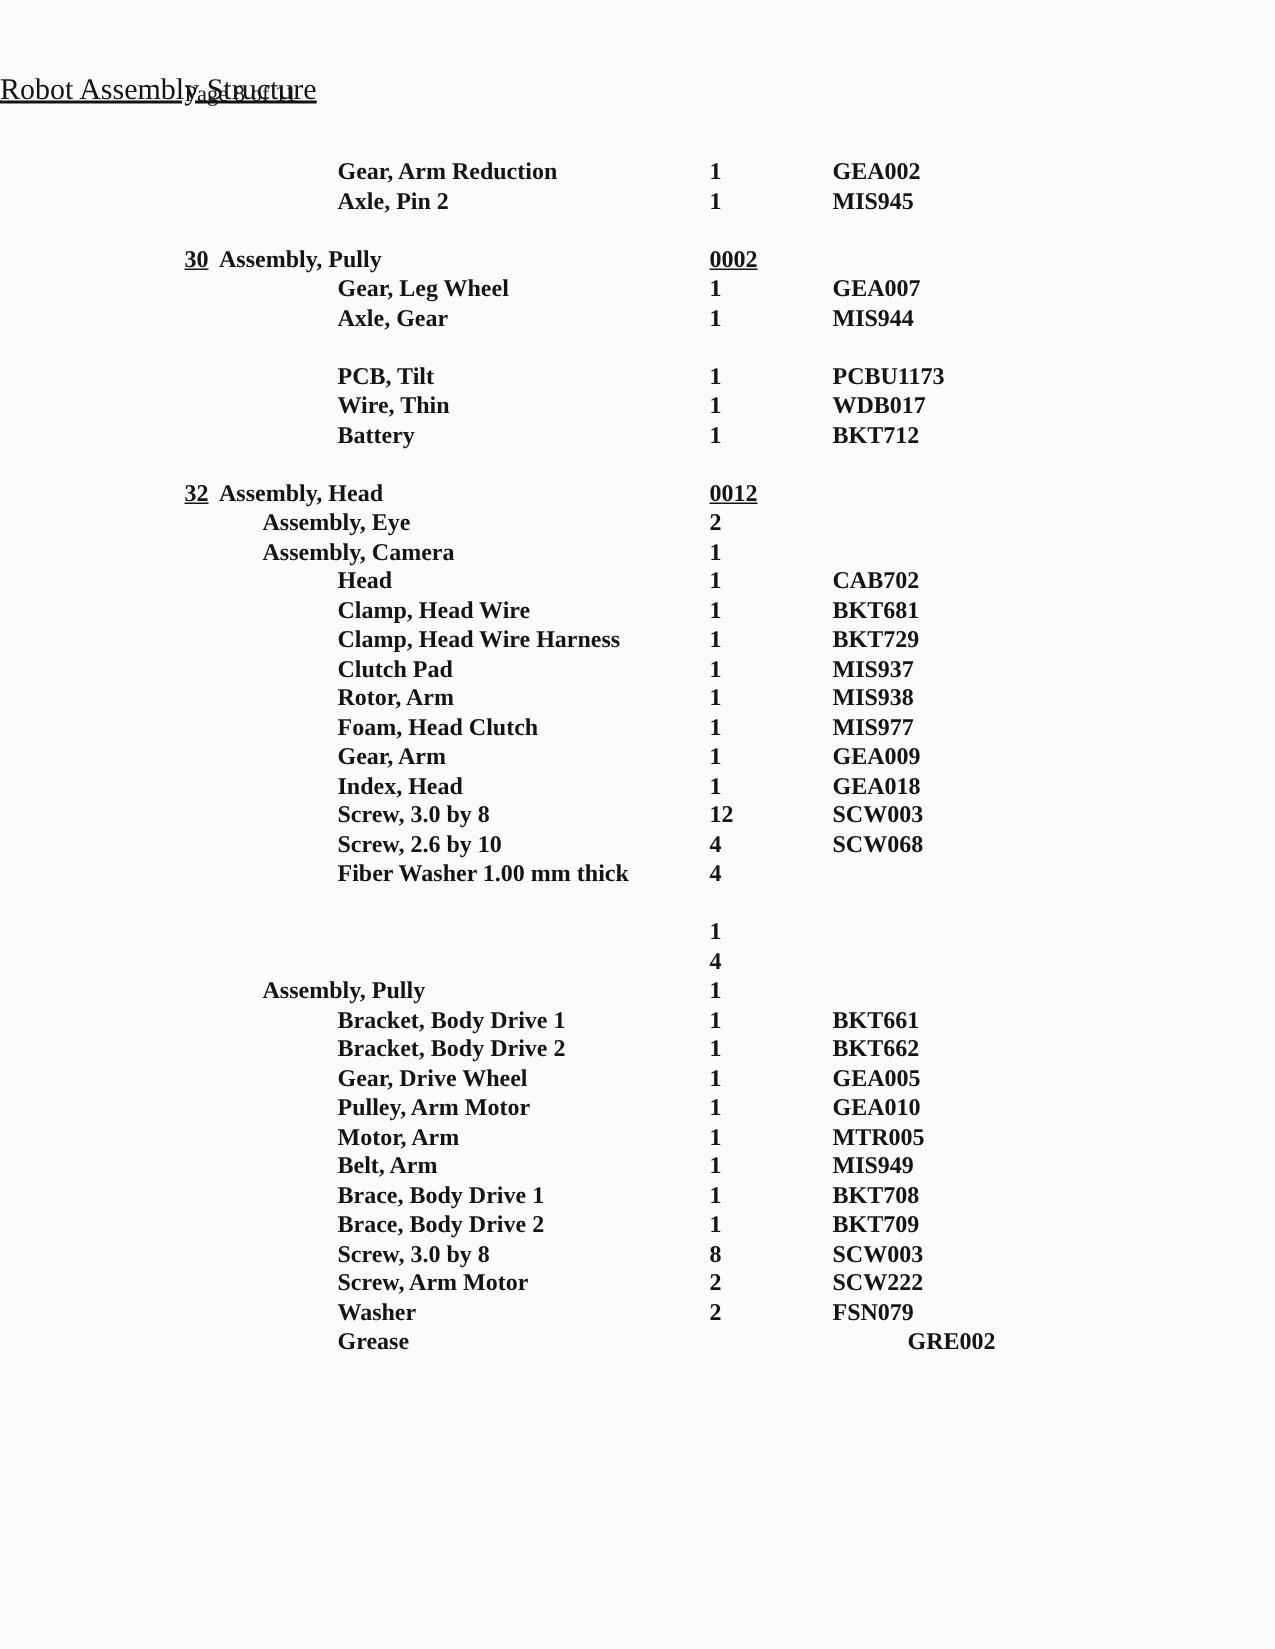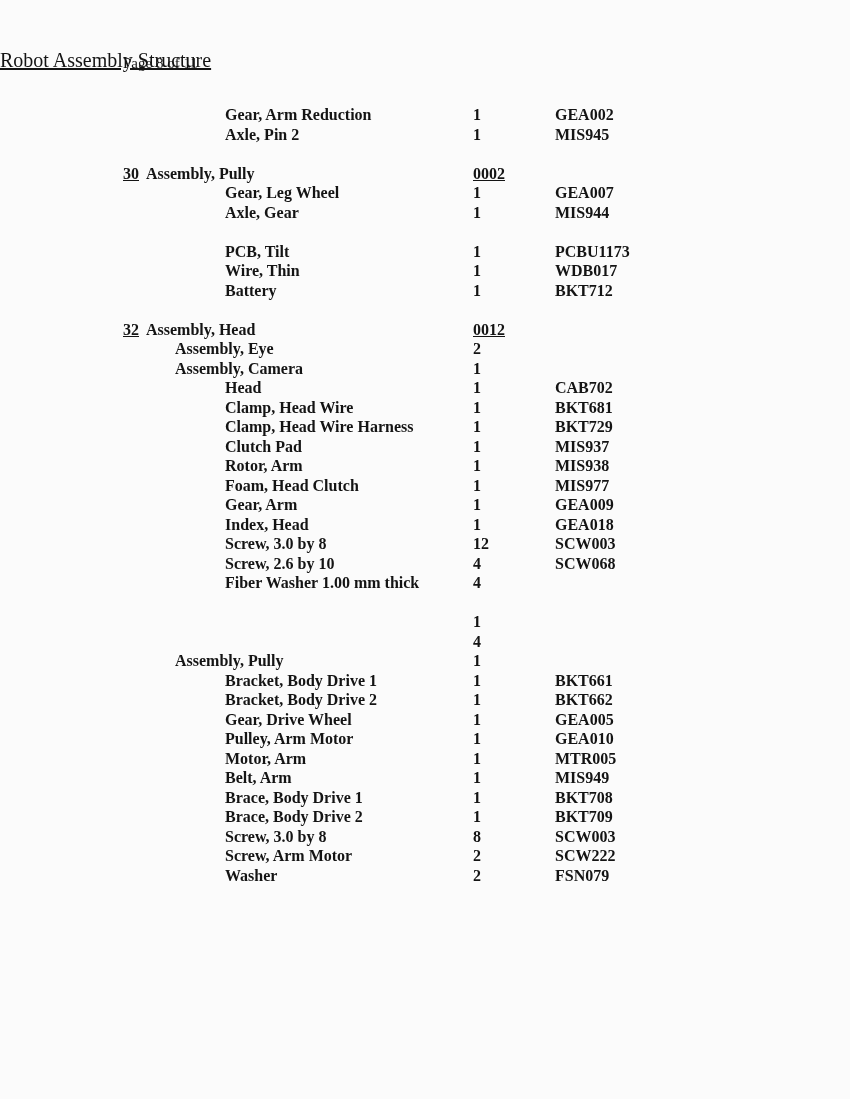--- a/index.html
+++ b/index.html
@@ -244,15 +244,19 @@
       <div class="row">
         <span class="lbl ind2">Screw, Arm Motor</span>
         <span class="qty">2</span>
         <span class="part">SCW222</span>
       </div>
       <div class="row">
         <span class="lbl ind2">Washer</span>
         <span class="qty">2</span>
         <span class="part">FSN079</span>
       </div>
+      <div class="row">
+        <span class="lbl ind2">Grease</span>
+        <span class="part off">GRE002</span>
+      </div>
       <div class="row"></div>
     </div>
 </div>
 
 </body></html>

